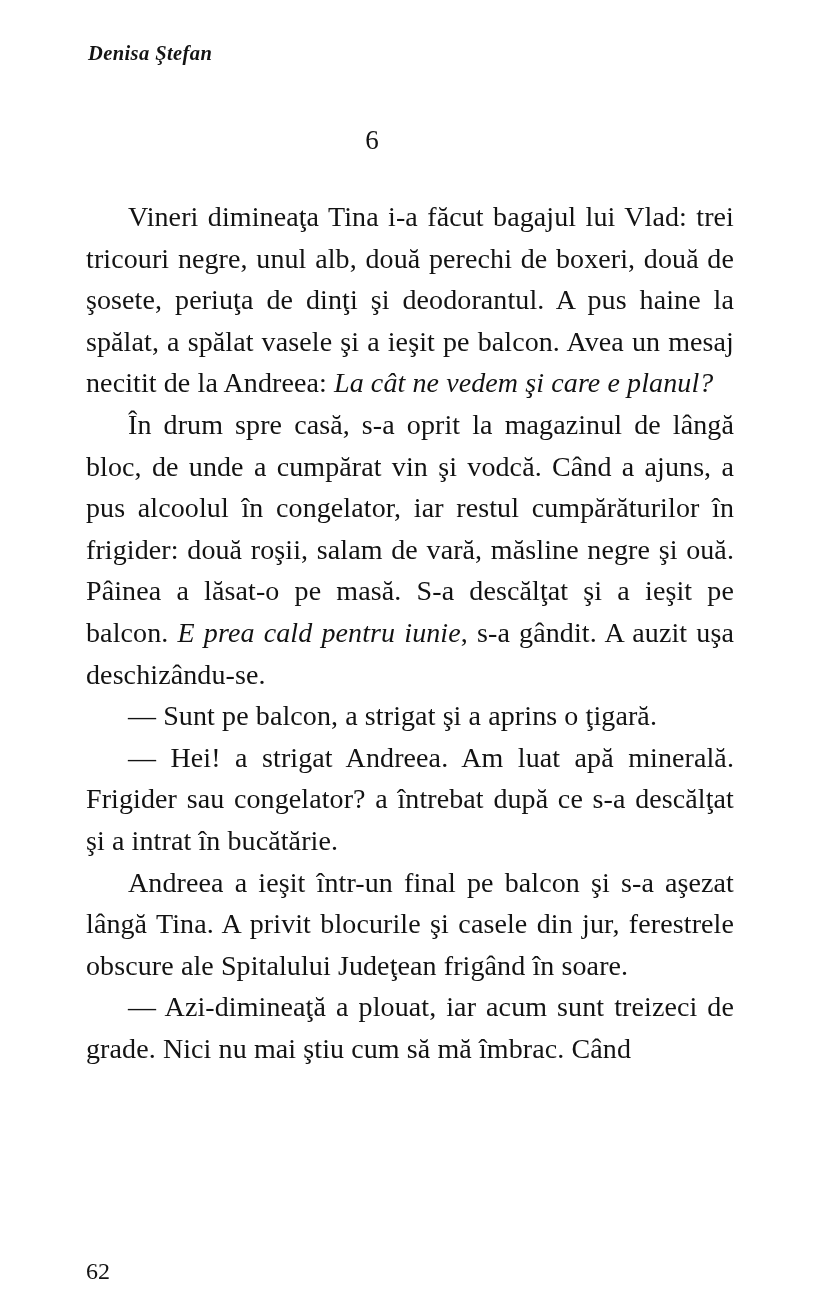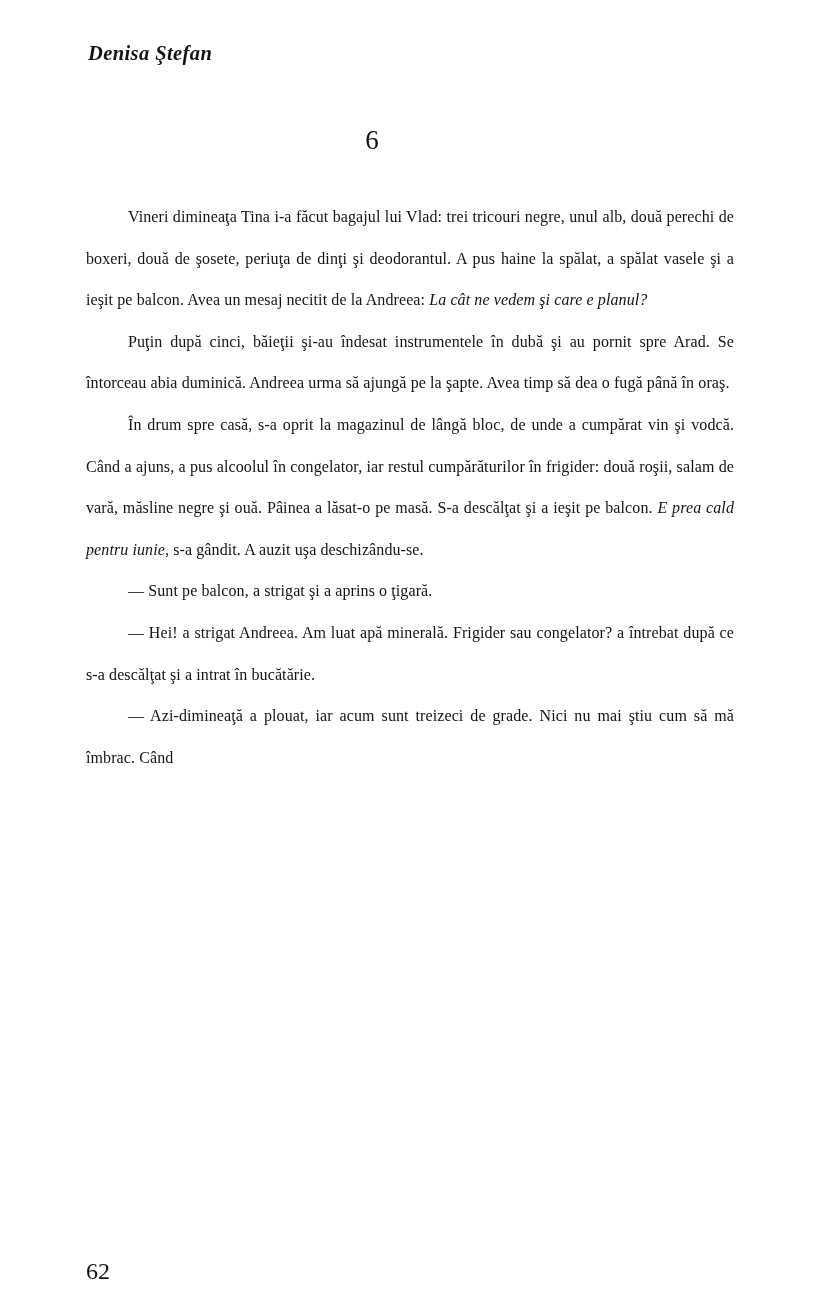--- a/index.html
+++ b/index.html
@@ -39,21 +39,21 @@
     top: 125px;
     text-align: center;
     font-size: 27px;
     color: #141414;
   }
   .body-text {
     position: absolute;
     left: 86px;
     top: 196px;
     width: 648px;
-    font-size: 16px;
+    font-size: 28px;
     line-height: 41.6px;
     text-align: justify;
     color: #131313;
     letter-spacing: 0.1px;
   }
   .body-text p {
     margin: 0;
     text-indent: 42px;
   }
   .body-text em {
@@ -72,22 +72,22 @@
 <body>
 
 <div class="page">
 
   <div class="running-head">Denisa Ştefan</div>
 
   <div class="chapter-number">6</div>
 
   <div class="body-text">
       <p><span>Vineri dimineaţa Tina i-a făcut bagajul lui Vlad: trei tricouri negre, unul alb, două perechi de boxeri, două de şosete, periuţa de dinţi şi deodorantul. A pus haine la spălat, a spălat vasele şi a ieşit pe balcon. Avea un mesaj necitit de la Andreea: </span><em>La cât ne vedem şi care e planul?</em></p>
-      <p><span>Puţin după cinci, băieţii şi-au îndesat instrumentele în dubă şi au pornit spre Arad. Se întorceau abia duminică. Andreea urma să ajungă pe la şapte. Avea timp să dea o fugă până în oraş.</span></p>
       <p><span>În drum spre casă, s-a oprit la magazinul de lângă bloc, de unde a cumpărat vin şi vodcă. Când a ajuns, a pus alcoolul în congelator, iar restul cumpărăturilor în frigider: două roşii, salam de vară, măsline negre şi ouă. Pâinea a lăsat-o pe masă. S-a descălţat şi a ieşit pe balcon. </span><em>E prea cald pentru iunie</em><span>, s-a gândit. A auzit uşa deschizându-se.</span></p>
       <p><span>— Sunt pe balcon, a strigat şi a aprins o ţigară.</span></p>
       <p><span>— Hei! a strigat Andreea. Am luat apă minerală. Frigider sau congelator? a întrebat după ce s-a descălţat şi a intrat în bucătărie.</span></p>
+      <p><span>Andreea a ieşit într-un final pe balcon şi s-a aşezat lângă Tina. A privit blocurile şi casele din jur, ferestrele obscure ale Spitalului Judeţean frigând în soare.</span></p>
       <p><span>— Azi-dimineaţă a plouat, iar acum sunt treizeci de grade. Nici nu mai ştiu cum să mă îmbrac. Când</span></p>
     </div>
 
   <div class="folio">62</div>
 
 </div>
 
 </body></html>

